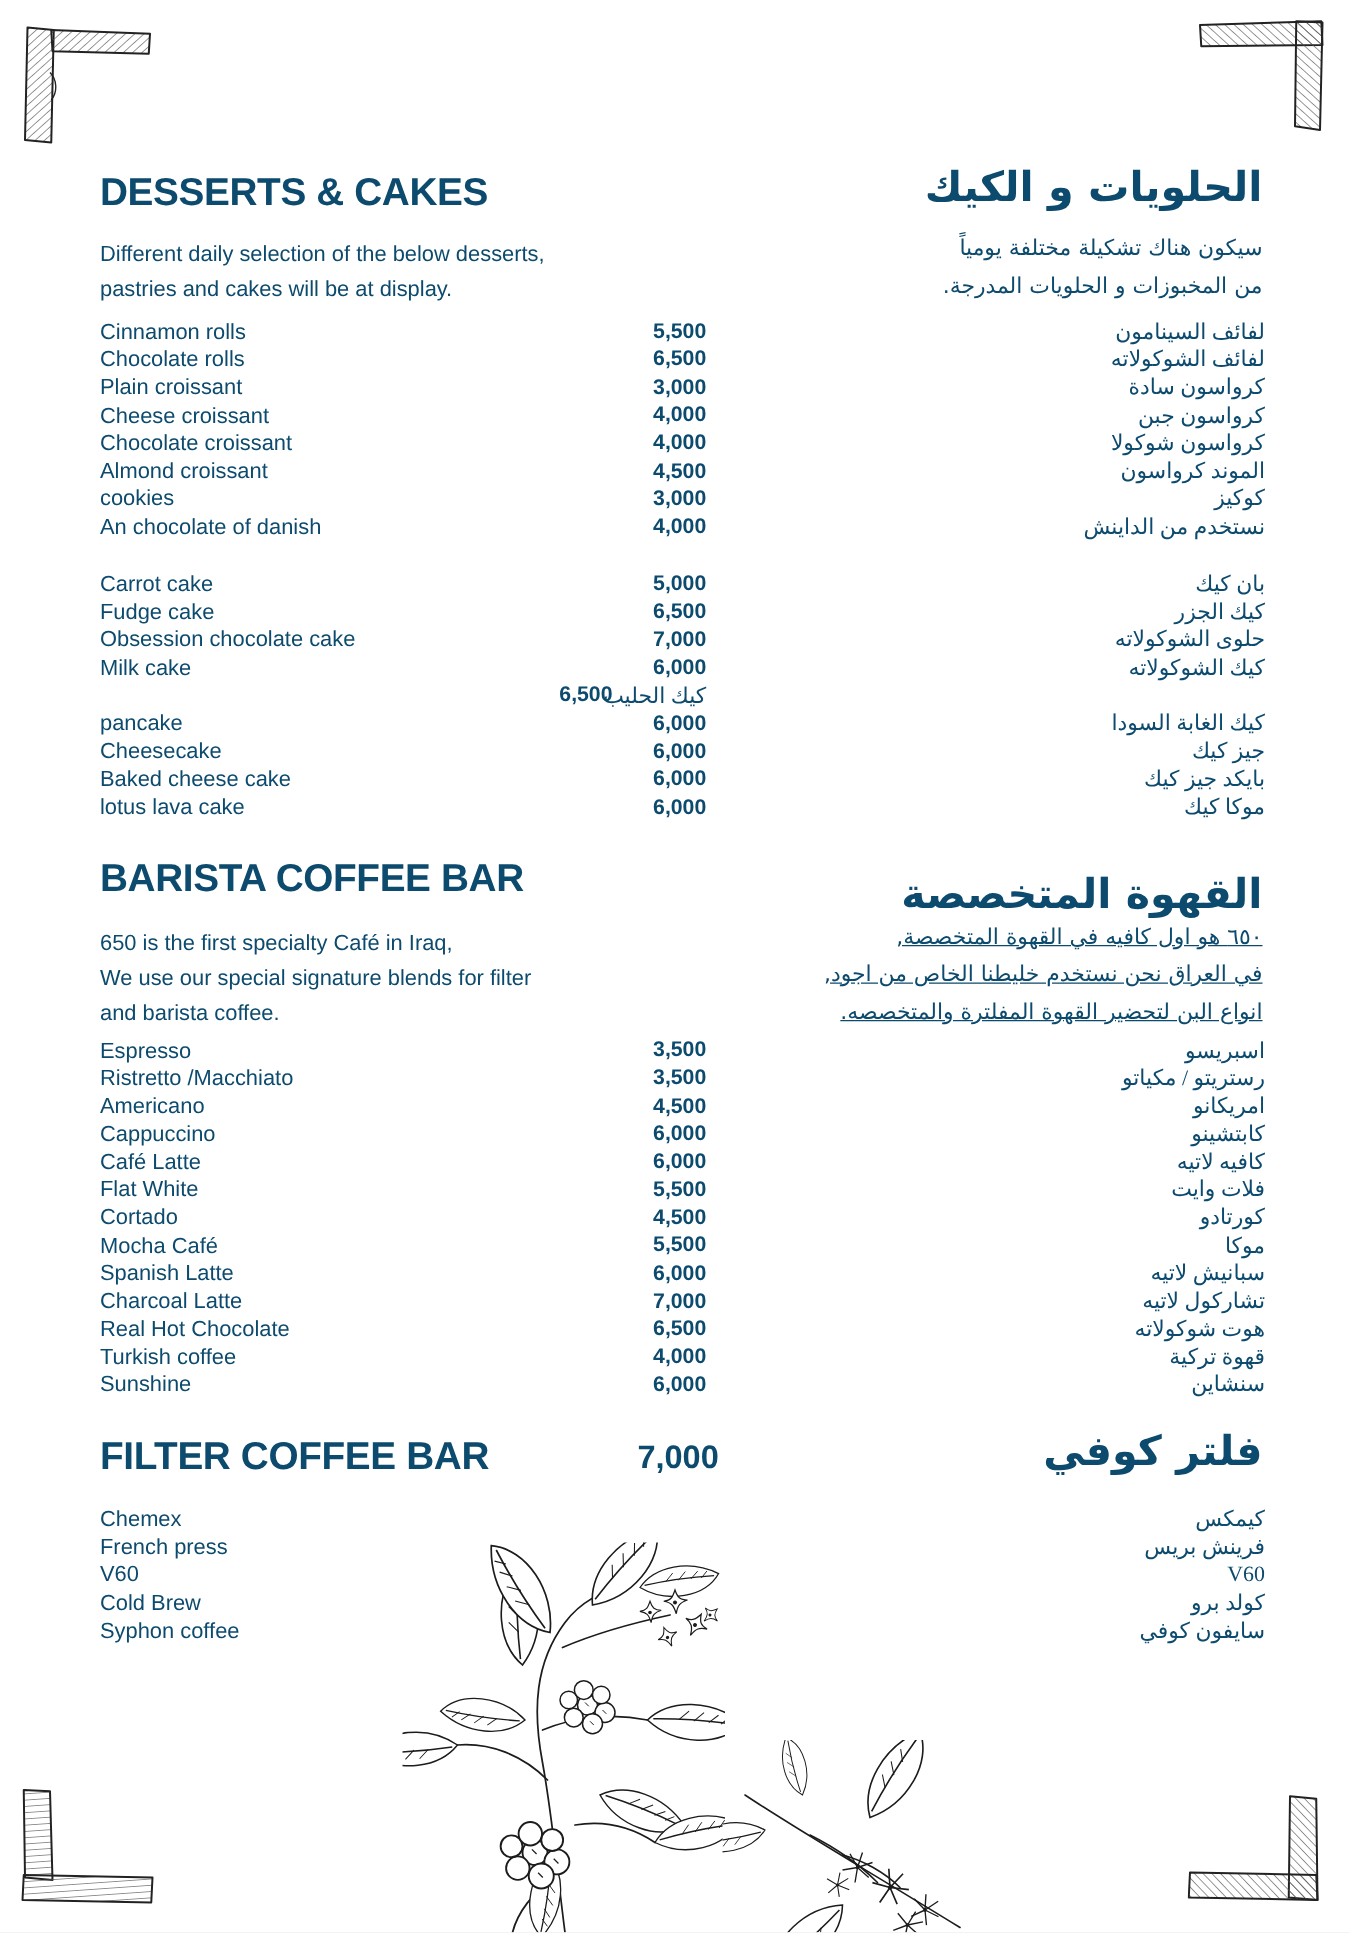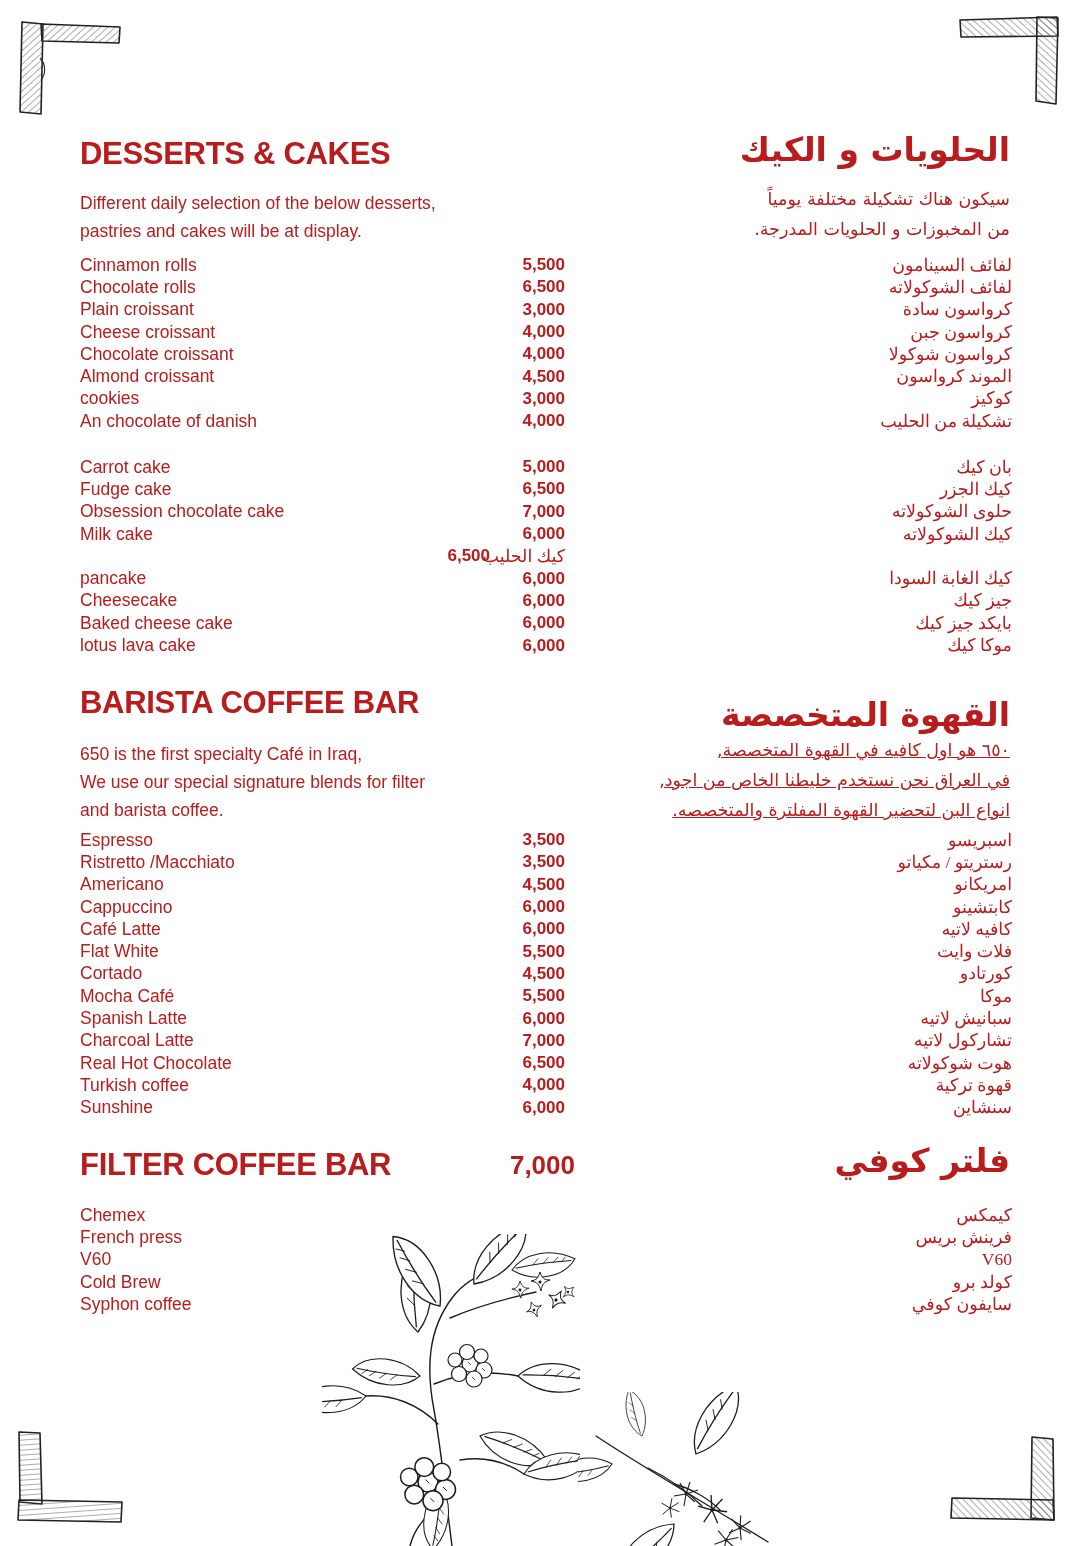--- a/index.html
+++ b/index.html
@@ -1,19 +1,19 @@
 <!DOCTYPE html>
 <html lang="en"><head>
 <meta charset="utf-8">
 <style>
   html,body{margin:0;padding:0;background:#e9e9e9;}
   .page{
     position:relative; width:1080px; height:1546px; margin:0 auto;
     background:#ffffff; overflow:hidden;
-    font-family:"Liberation Sans", sans-serif; color:#b91c1c;
+    font-family:"Liberation Sans", sans-serif; color:#0c4a6e;
   }
   
   .sec-title-en{position:absolute; left:80px; font-weight:700; font-size:31px; letter-spacing:-0.3px; white-space:nowrap;}
   #desserts-title-en{top:136px;}
   #barista-title-en{top:685px;}
   #filter-title-en{top:1147px;}
   .sec-title-ar{position:absolute; right:70px; direction:rtl; font-weight:700; font-size:33px;
     font-family:"DejaVu Sans", sans-serif; white-space:nowrap;}
   #desserts-title-ar{top:130px;margin-left:32px;}
   #barista-title-ar{top:695px;margin-left:16px;}
@@ -151,21 +151,21 @@
 
       <div class="row">
         <span class="en">cookies</span>
         <span class="price">3,000</span>
         <span class="ar" lang="ar">كوكيز</span>
       </div>
 
       <div class="row">
         <span class="en">An chocolate of danish</span>
         <span class="price">4,000</span>
-        <span class="ar" lang="ar">تشكيلة من الحليب</span>
+        <span class="ar" lang="ar">نستخدم من الداينش</span>
       </div>
     </div>
   <div id="desserts-rows-2" class="rows">
 
       <div class="row">
         <span class="en">Carrot cake</span>
         <span class="price">5,000</span>
         <span class="ar" lang="ar">بان كيك</span>
       </div>
 

